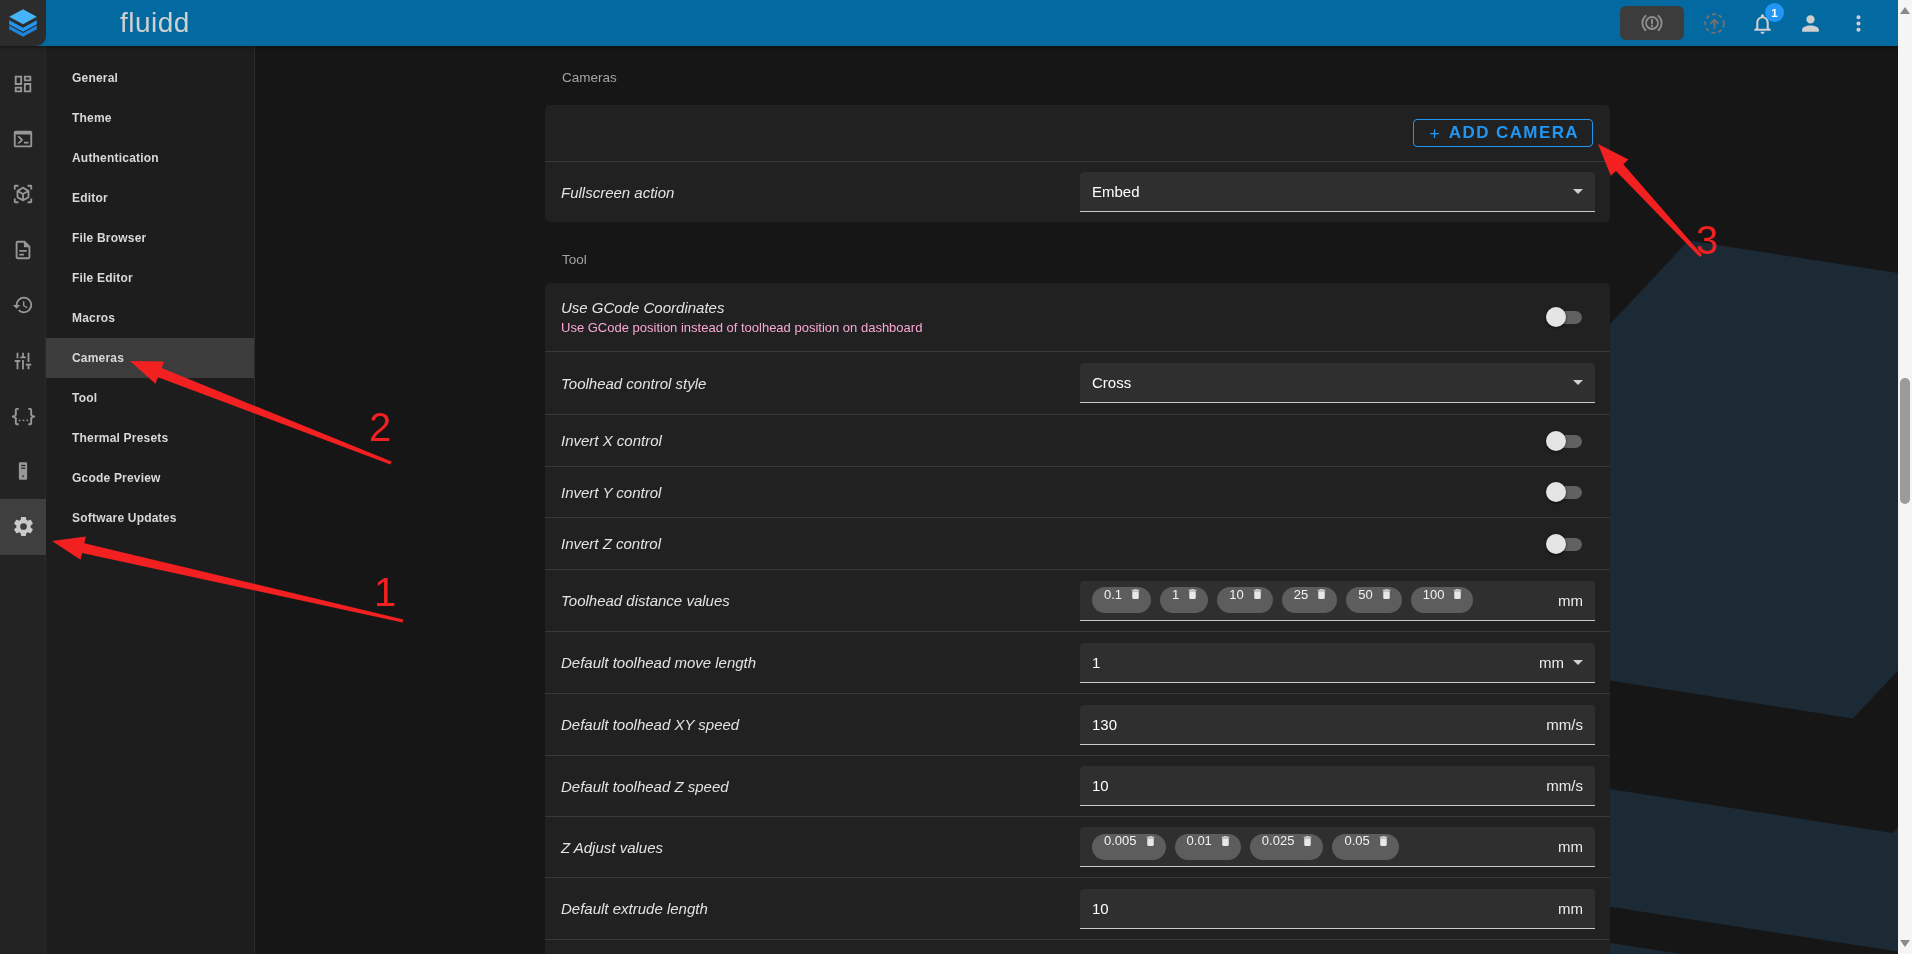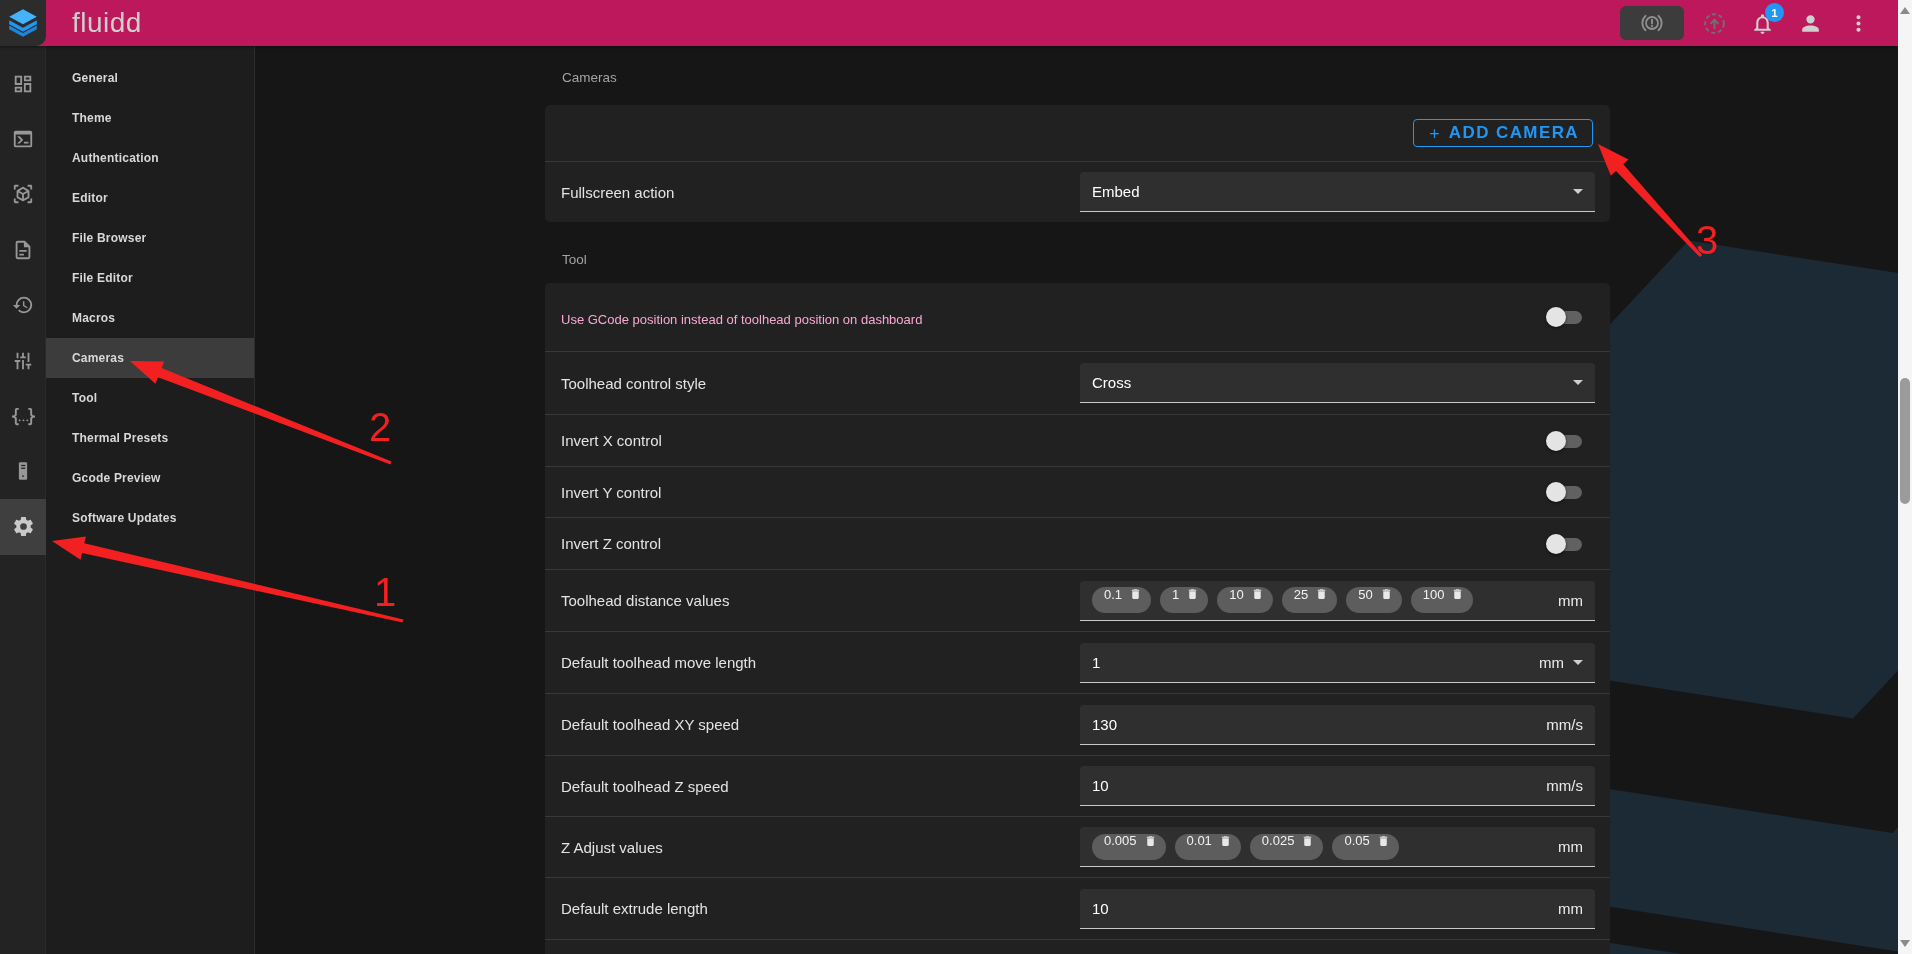--- a/index.html
+++ b/index.html
@@ -1,22 +1,22 @@
 <!DOCTYPE html>
 <html><head>
 <meta charset="utf-8">
 <style>
   * { margin:0; padding:0; box-sizing:border-box; }
   html,body { width:1912px; height:954px; background:#161616; overflow:hidden;
               font-family:"Liberation Sans","DejaVu Sans",sans-serif; }
   .screen { position:relative; width:1912px; height:954px; background:#161616; overflow:hidden; }
 
   
-  .topbar { position:absolute; left:0; top:0; width:1898px; height:46px; background:#be185d;
-            display:flex; align-items:center; z-index:20; box-shadow:0 1px 3px rgba(0,0,0,.45); }
+  .topbar { position:absolute; left:0; top:0; width:1898px; height:46px; background:#0369a1;
+            display:flex; align-items:center; z-index:20; box-shadow:0 1px 3px rgba(0,0,0,.45);gap:48px; }
   .logo-tile { width:46px; height:46px; display:flex; align-items:center; justify-content:center;
                background:#2c2c2c; border-radius:0 0 10px 0; }
   .app-title { color:#cfcfcf; font-size:28px; font-weight:300; letter-spacing:.5px; margin-left:26px; }
   .topbar-spacer { flex:1; }
   .topbar-actions { display:flex; align-items:center; gap:12px; padding-right:22px; }
   .estop-btn { width:64px; height:34px; border:none; border-radius:6px; background:#3c3c3c;
                display:flex; align-items:center; justify-content:center; cursor:pointer; }
   .icon-btn { width:36px; height:36px; border:none; background:transparent; display:flex;
               align-items:center; justify-content:center; cursor:pointer; position:relative; }
   .badge { position:absolute; top:-2px; right:-4px; min-width:19px; height:19px; border-radius:10px;
@@ -47,21 +47,21 @@
                transform:rotate(-19deg); z-index:0; pointer-events:none; }
   .inner { position:absolute; left:290px; top:0; width:1065px; z-index:2; }
   .section-label { color:#a3a3a3; font-size:13.5px; margin-left:17px; height:16px; line-height:16px; }
   .section-label.first { margin-top:24px; margin-bottom:19px; }
   .section-label.second { margin-top:30px; margin-bottom:15px; }
   .card { background:#212121; border-radius:5px; width:1065px; overflow:hidden; }
 
   .srow { display:flex; align-items:center; border-bottom:1px solid #383838; position:relative; }
   .srow:last-child { border-bottom:none; }
   .srow .labelbox { flex:1; padding-left:16px; padding-right:20px; }
-  .srow .label { color:#e3e3e3; font-size:15px; }
+  .srow .label { color:#e3e3e3; font-size:15px;font-style:italic; }
   .srow .sublabel { color:#f9a8d4; font-size:13px; margin-top:4px; }
   .srow .control { width:515px; margin-right:15px; display:flex; align-items:center; justify-content:flex-end; }
 
   .add-row { height:57px; justify-content:flex-end; padding-right:17px; }
   .add-btn { height:28px; display:flex; align-items:center; gap:7px; padding:0 13px;
              background:transparent; border:1px solid #2196f3; border-radius:4px; color:#2196f3;
              font-size:17px; font-weight:700; letter-spacing:1.4px; cursor:pointer;
              font-family:"Liberation Sans",sans-serif; }
 
   .field { width:100%; height:40px; background:#2f2f2f; border-radius:4px 4px 0 0;
@@ -240,20 +240,21 @@
                   <span class="caret"></span>
                 </span>
               </div>
             </div>
           </div>
         </div>
       <div class="section-label second">Tool</div>
       <div class="card" id="tool-card">
           <div class="srow" style="height: 69px;">
             <div class="labelbox">
+              <div class="label">Use GCode Coordinates</div>
               <div class="sublabel">Use GCode position instead of toolhead position on dashboard</div>
             </div>
             <div class="control">
               <div class="toggle">
                 <div class="track"></div>
                 <div class="knob"></div>
               </div>
             </div>
           </div>
           <div class="srow" style="height: 63px;">

